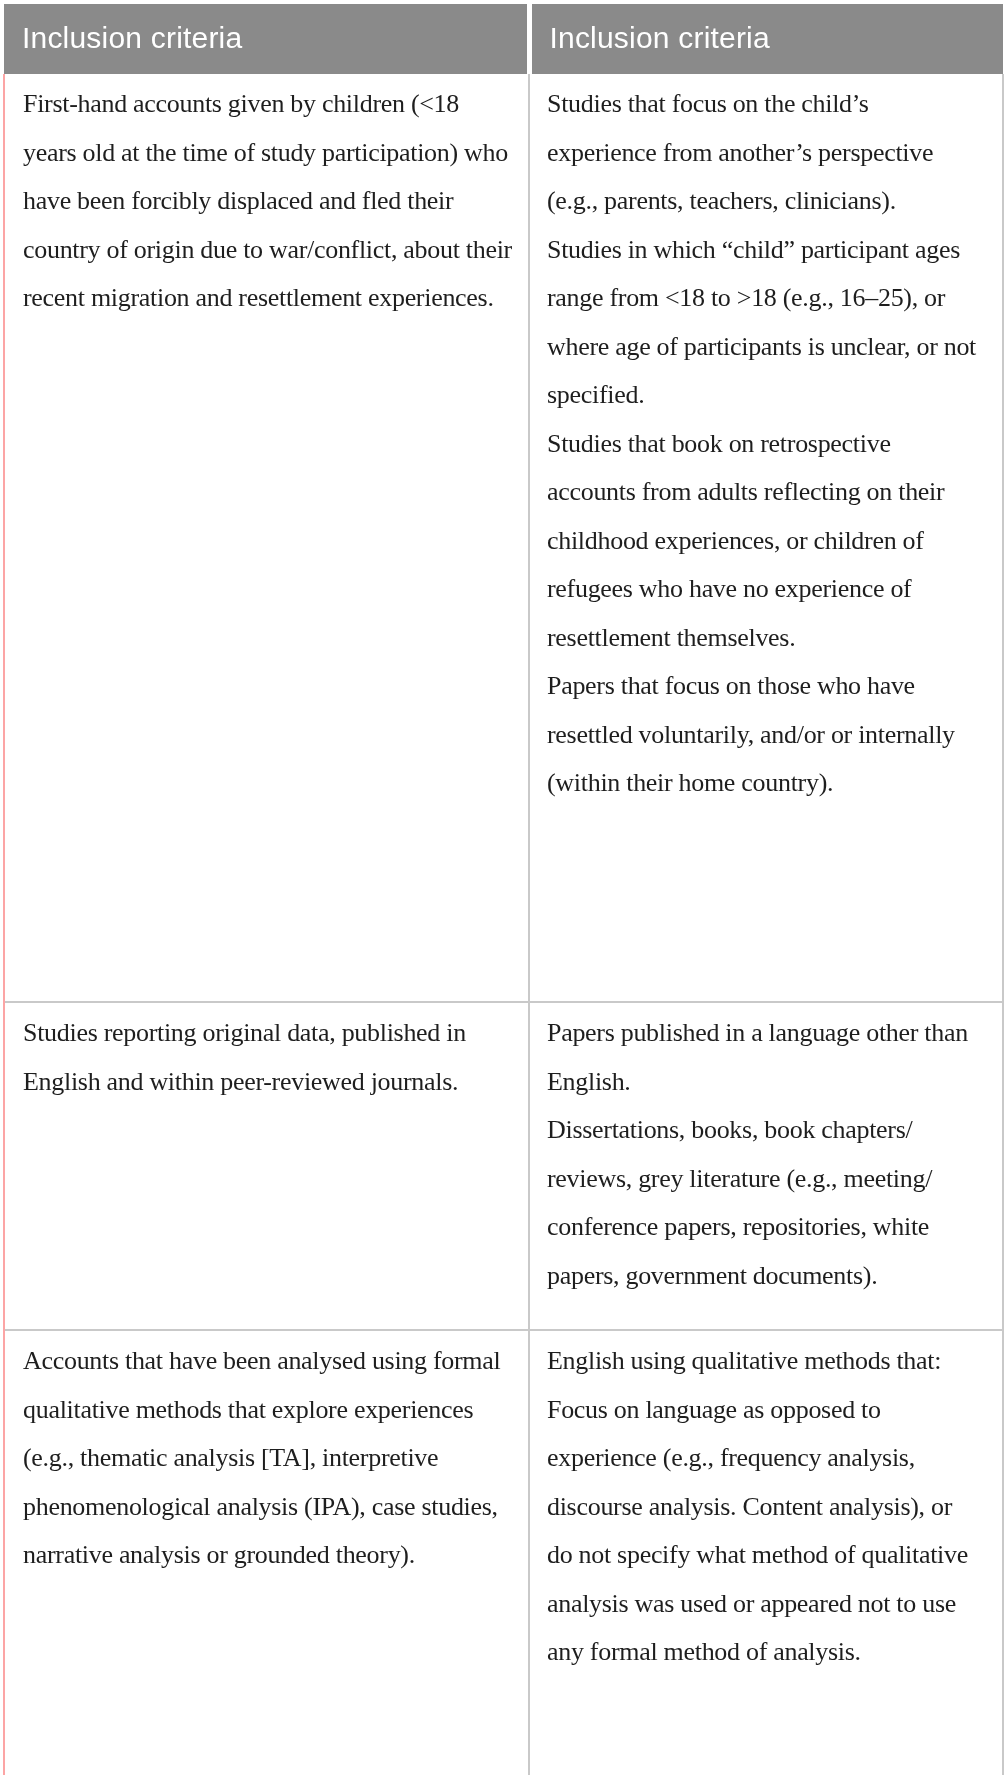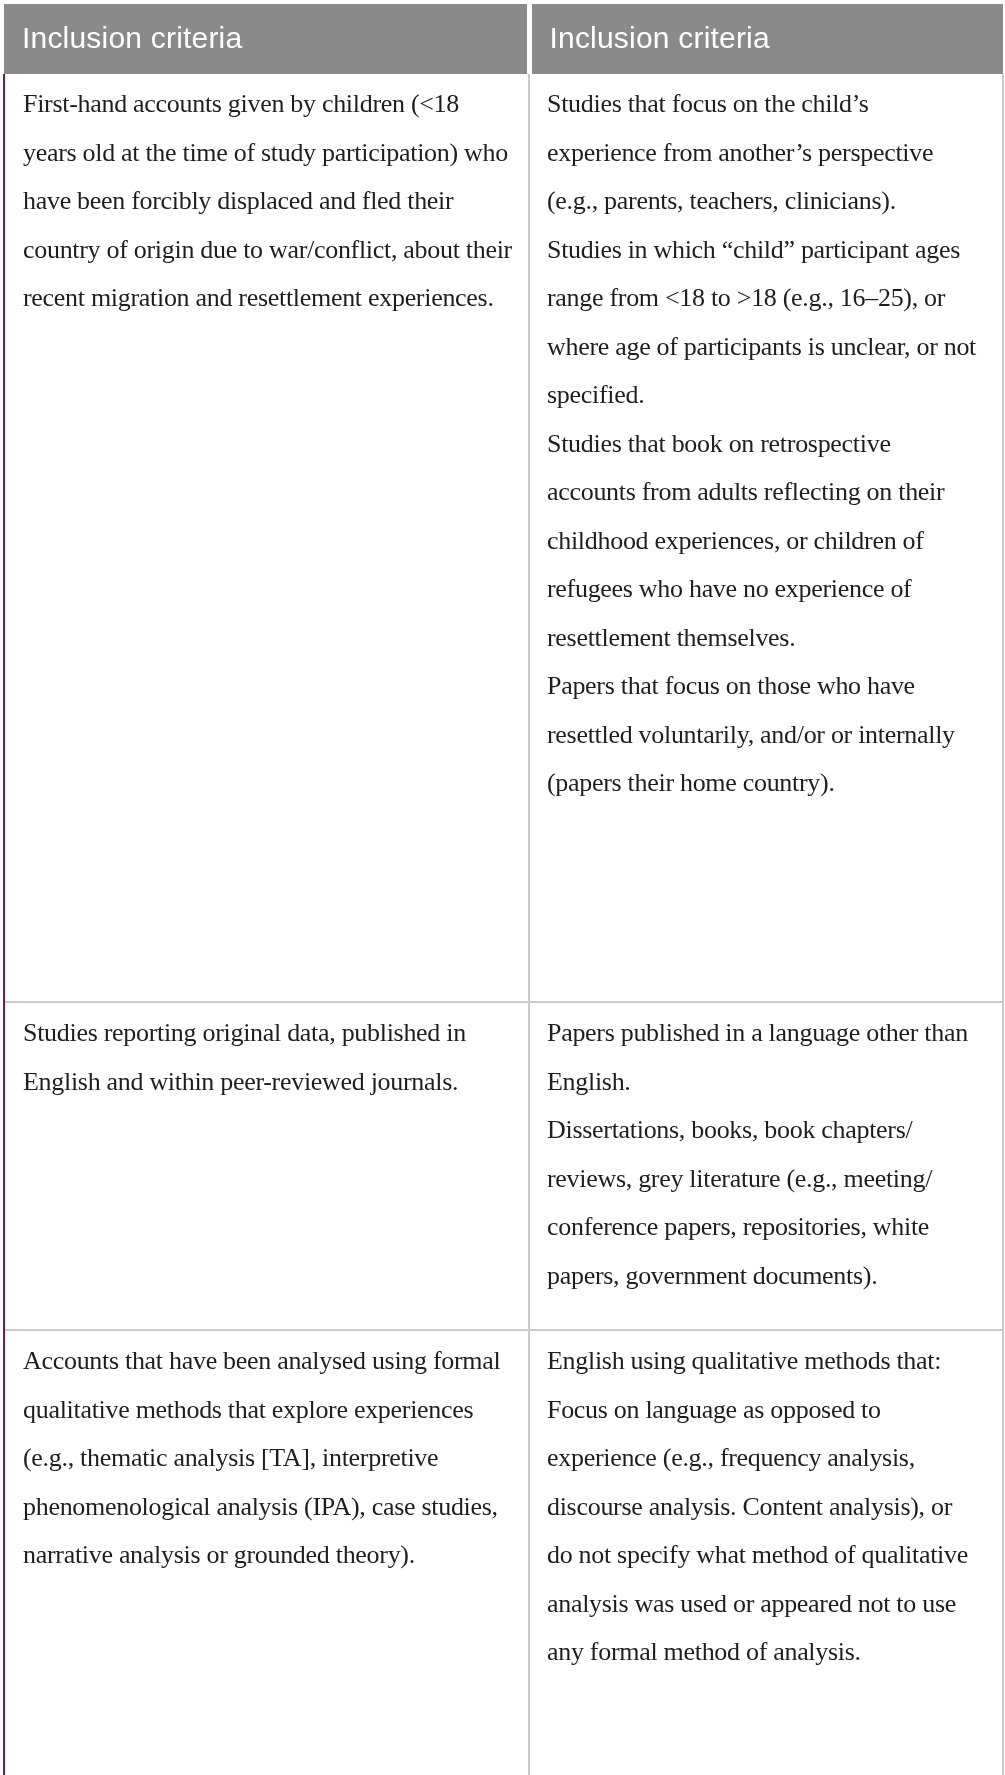--- a/index.html
+++ b/index.html
@@ -40,21 +40,21 @@
   thead th.h-inc { border-right: 5px solid #ffffff; }
 
   tbody td {
     background: #ffffff;
     vertical-align: top;
     font-family: "Liberation Serif", serif;
     font-size: 26px;
     letter-spacing: -0.3px;
     line-height: 48.5px;
     color: #1e1e1e;
-    border-left: 2px solid #701a75;
+    border-left: 2px solid #fca5a5;
     border-right: 2px solid #c9c9c9;
   }
   tbody td.inc {
     border-right: 2px solid #c9c9c9;
     padding: 6px 14px 10px 18px;
   }
   tbody td.exc {
     padding: 6px 20px 10px 17px;
     border-radius: 10px;
   }
@@ -87,21 +87,21 @@
     </thead>
     <tbody>
       <tr class="r1">
         <td class="inc">
           <p>First-hand accounts given by children (&lt;18 years old at the time of study participation) who have been forcibly displaced and fled their country of origin due to war/conflict, about their recent migration and resettlement experiences.</p>
         </td>
         <td class="exc">
           <p>Studies that focus on the child’s experience from another’s perspective (e.g., parents, teachers, clinicians).</p>
           <p>Studies in which “child” participant ages range from &lt;18 to &gt;18 (e.g., 16–25), or where age of participants is unclear, or not specified.</p>
           <p>Studies that book on retrospective accounts from adults reflecting on their childhood experiences, or children of refugees who have no experience of resettlement themselves.</p>
-          <p>Papers that focus on those who have resettled voluntarily, and/or or internally (papers their home country).</p>
+          <p>Papers that focus on those who have resettled voluntarily, and/or or internally (within their home country).</p>
         </td>
       </tr>
       <tr class="r2">
         <td class="inc">
           <p>Studies reporting original data, published in English and within peer-reviewed journals.</p>
         </td>
         <td class="exc">
           <p>Papers published in a language other than English.</p>
           <p>Dissertations, books, book chapters/​reviews, grey literature (e.g., meeting/​conference papers, repositories, white papers, government documents).</p>
         </td>

